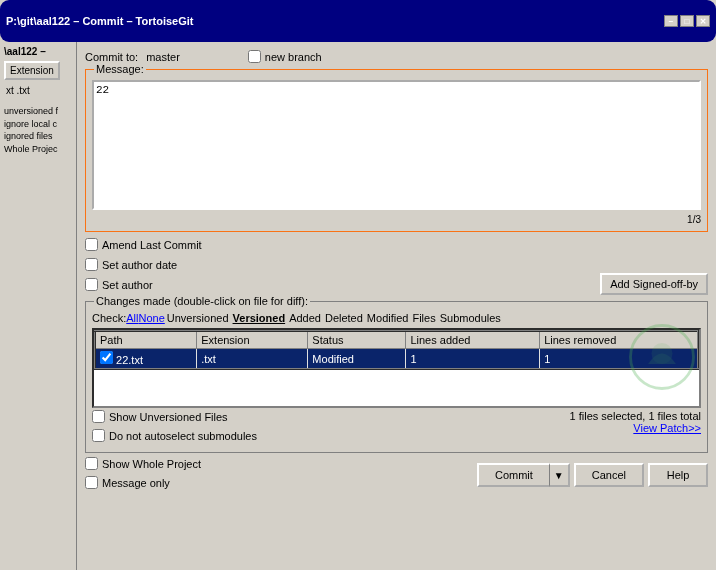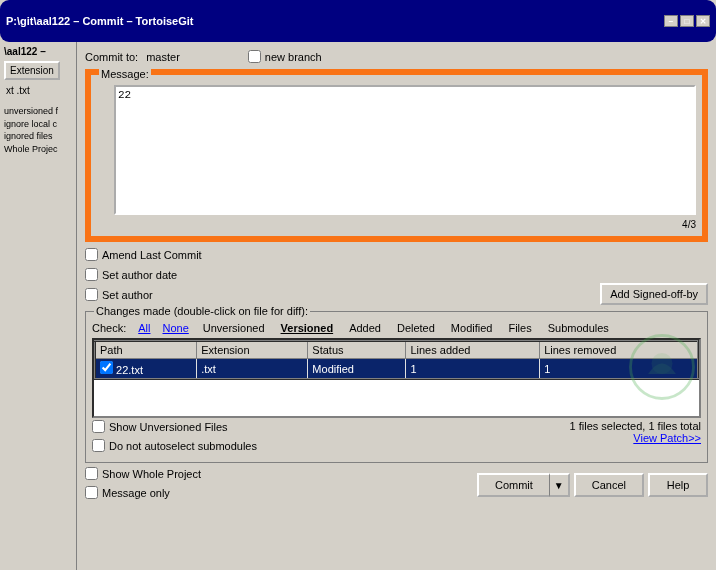--- a/index.html
+++ b/index.html
@@ -94,25 +94,24 @@
       display: flex;
       align-items: center;
       margin-bottom: 6px;
       gap: 8px;
     }
     .commit-to-label { font-size: 11px; }
     .commit-to-value { font-size: 11px; font-weight: normal; }
 
     
     .group-box {
-      border: 6px solid #f97316;
+      border: 1px solid #f97316;
       background: #d4d0c8;
       margin-bottom: 6px;
       position: relative;
-      padding-left: 17px;
     }
     .group-box-label {
       position: absolute;
       top: -7px;
       left: 8px;
       background: #d4d0c8;
       padding: 0 2px;
       font-size: 11px;
     }
     .group-box-content {
@@ -185,21 +184,21 @@
       font-size: 11px;
     }
     .changes-group-content {
       padding: 10px 6px 6px 6px;
     }
 
     
     .check-links-row {
       display: flex;
       align-items: center;
-      gap: 12px;
+      gap: 0;
       margin-bottom: 4px;
       font-size: 11px;
     }
     .check-label { font-weight: normal; }
     .check-link {
       color: #00f;
       text-decoration: underline;
       cursor: pointer;
     }
     .filter-tab {
@@ -354,21 +353,21 @@
       <div style="margin-left:60px; display:flex; align-items:center; gap:4px;">
         <input type="checkbox" style="">
         <span>new branch</span>
       </div>
     </div>
 
     <div class="group-box">
       <span class="group-box-label">Message:</span>
       <div class="group-box-content">
         <textarea class="message-textarea" style="">22</textarea>
-        <div class="char-count">4/3</div>
+        <div class="char-count">1/3</div>
       </div>
     </div>
 
     <div class="options-row">
       <div class="checkboxes-col">
         <div class="checkbox-row">
           <input type="checkbox" style="">
           <span>Amend Last Commit</span>
         </div>
         <div class="checkbox-row">

